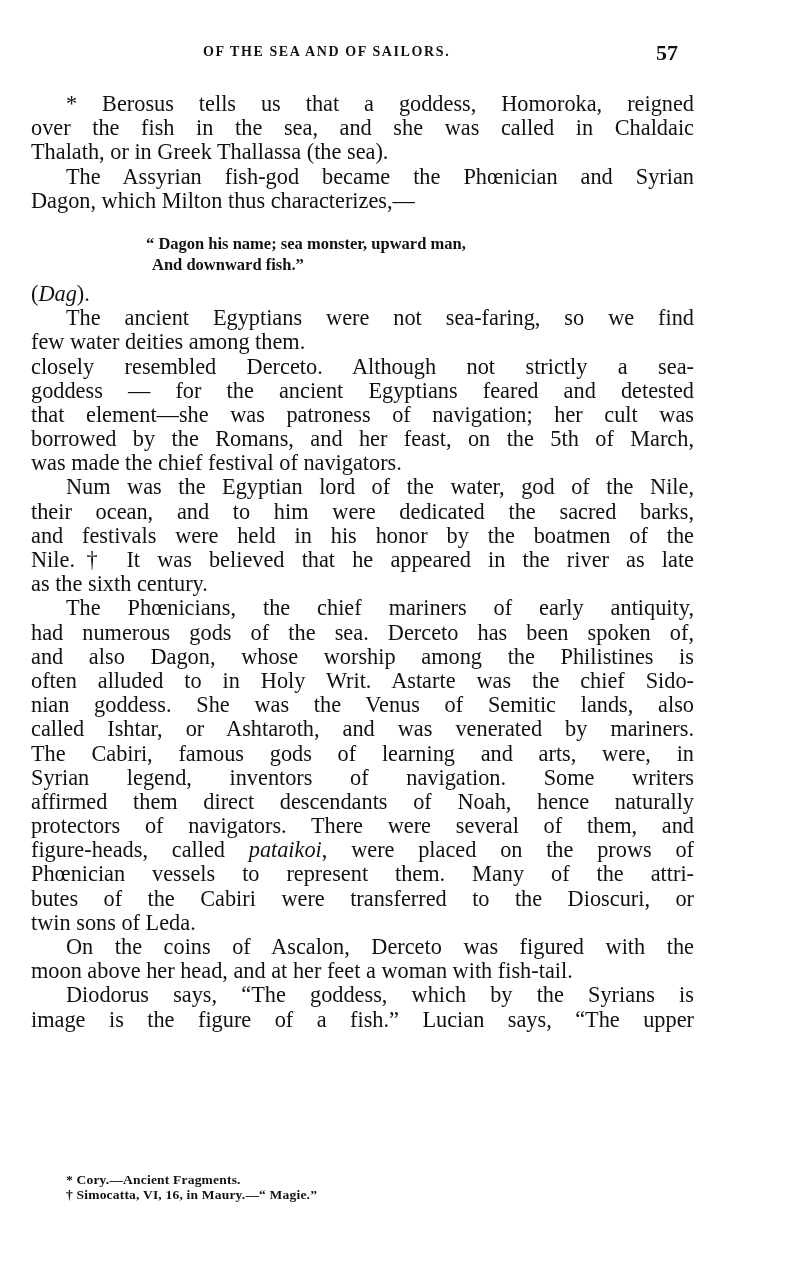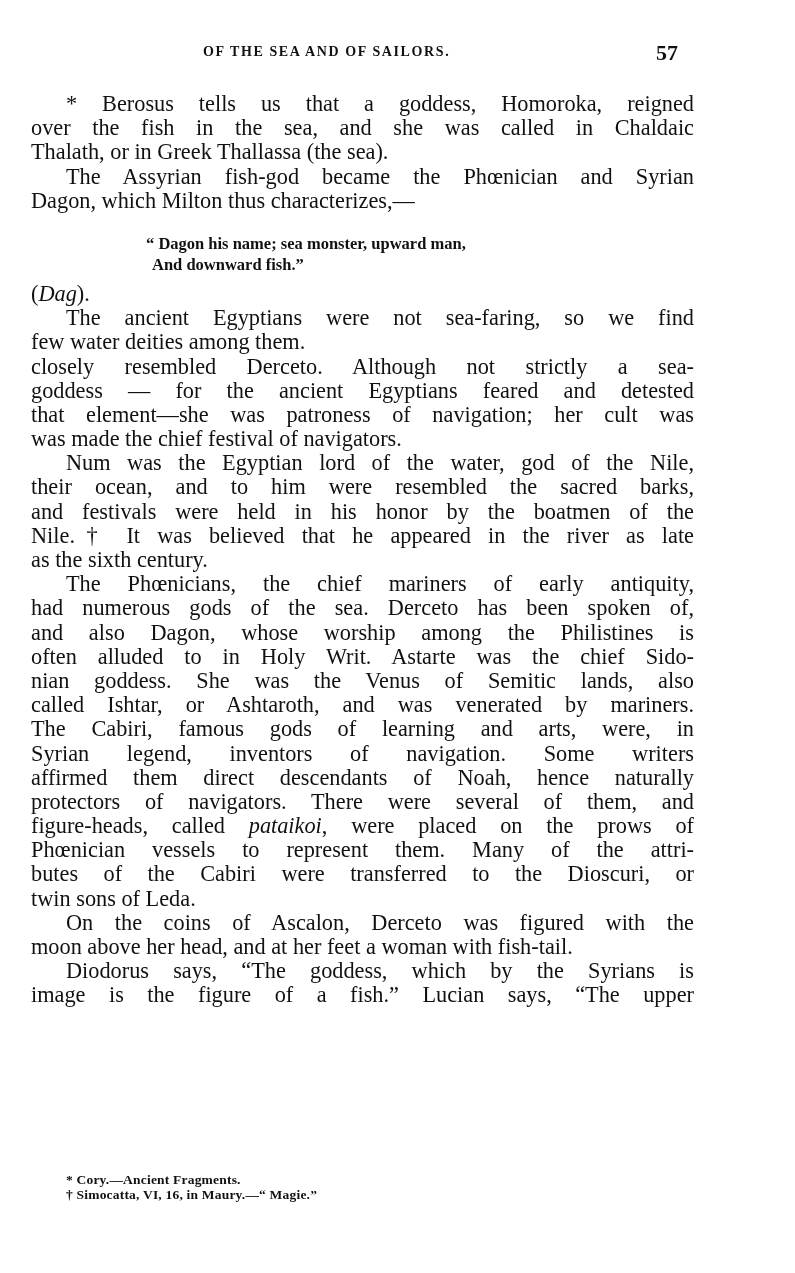--- a/index.html
+++ b/index.html
@@ -50,26 +50,27 @@
 
     <div>
       <span class="line indent">The ancient Egyptians were not sea-faring, so we find</span>
       <span class="line last">few water deities among them.</span>
     </div>
 
     <div>
       <span class="line">closely resembled Derceto.  Although not strictly a sea-</span>
       <span class="line">goddess — for the ancient Egyptians feared and detested</span>
       <span class="line">that element—she was patroness of navigation; her cult was</span>
+      <span class="line">borrowed by the Romans, and her feast, on the 5th of March,</span>
       <span class="line last">was made the chief festival of navigators.</span>
     </div>
 
     <div>
       <span class="line indent">Num was the Egyptian lord of the water, god of the Nile,</span>
-      <span class="line">their ocean, and to him were resembled the sacred barks,</span>
+      <span class="line">their ocean, and to him were dedicated the sacred barks,</span>
       <span class="line">and festivals were held in his honor by the boatmen of the</span>
       <span class="line">Nile.†  It was believed that he appeared in the river as late</span>
       <span class="line last">as the sixth century.</span>
     </div>
 
     <div>
       <span class="line indent">The Phœnicians, the chief mariners of early antiquity,</span>
       <span class="line">had numerous gods of the sea.  Derceto has been spoken of,</span>
       <span class="line">and also Dagon, whose worship among the Philistines is</span>
       <span class="line">often alluded to in Holy Writ.  Astarte was the chief Sido-</span>

